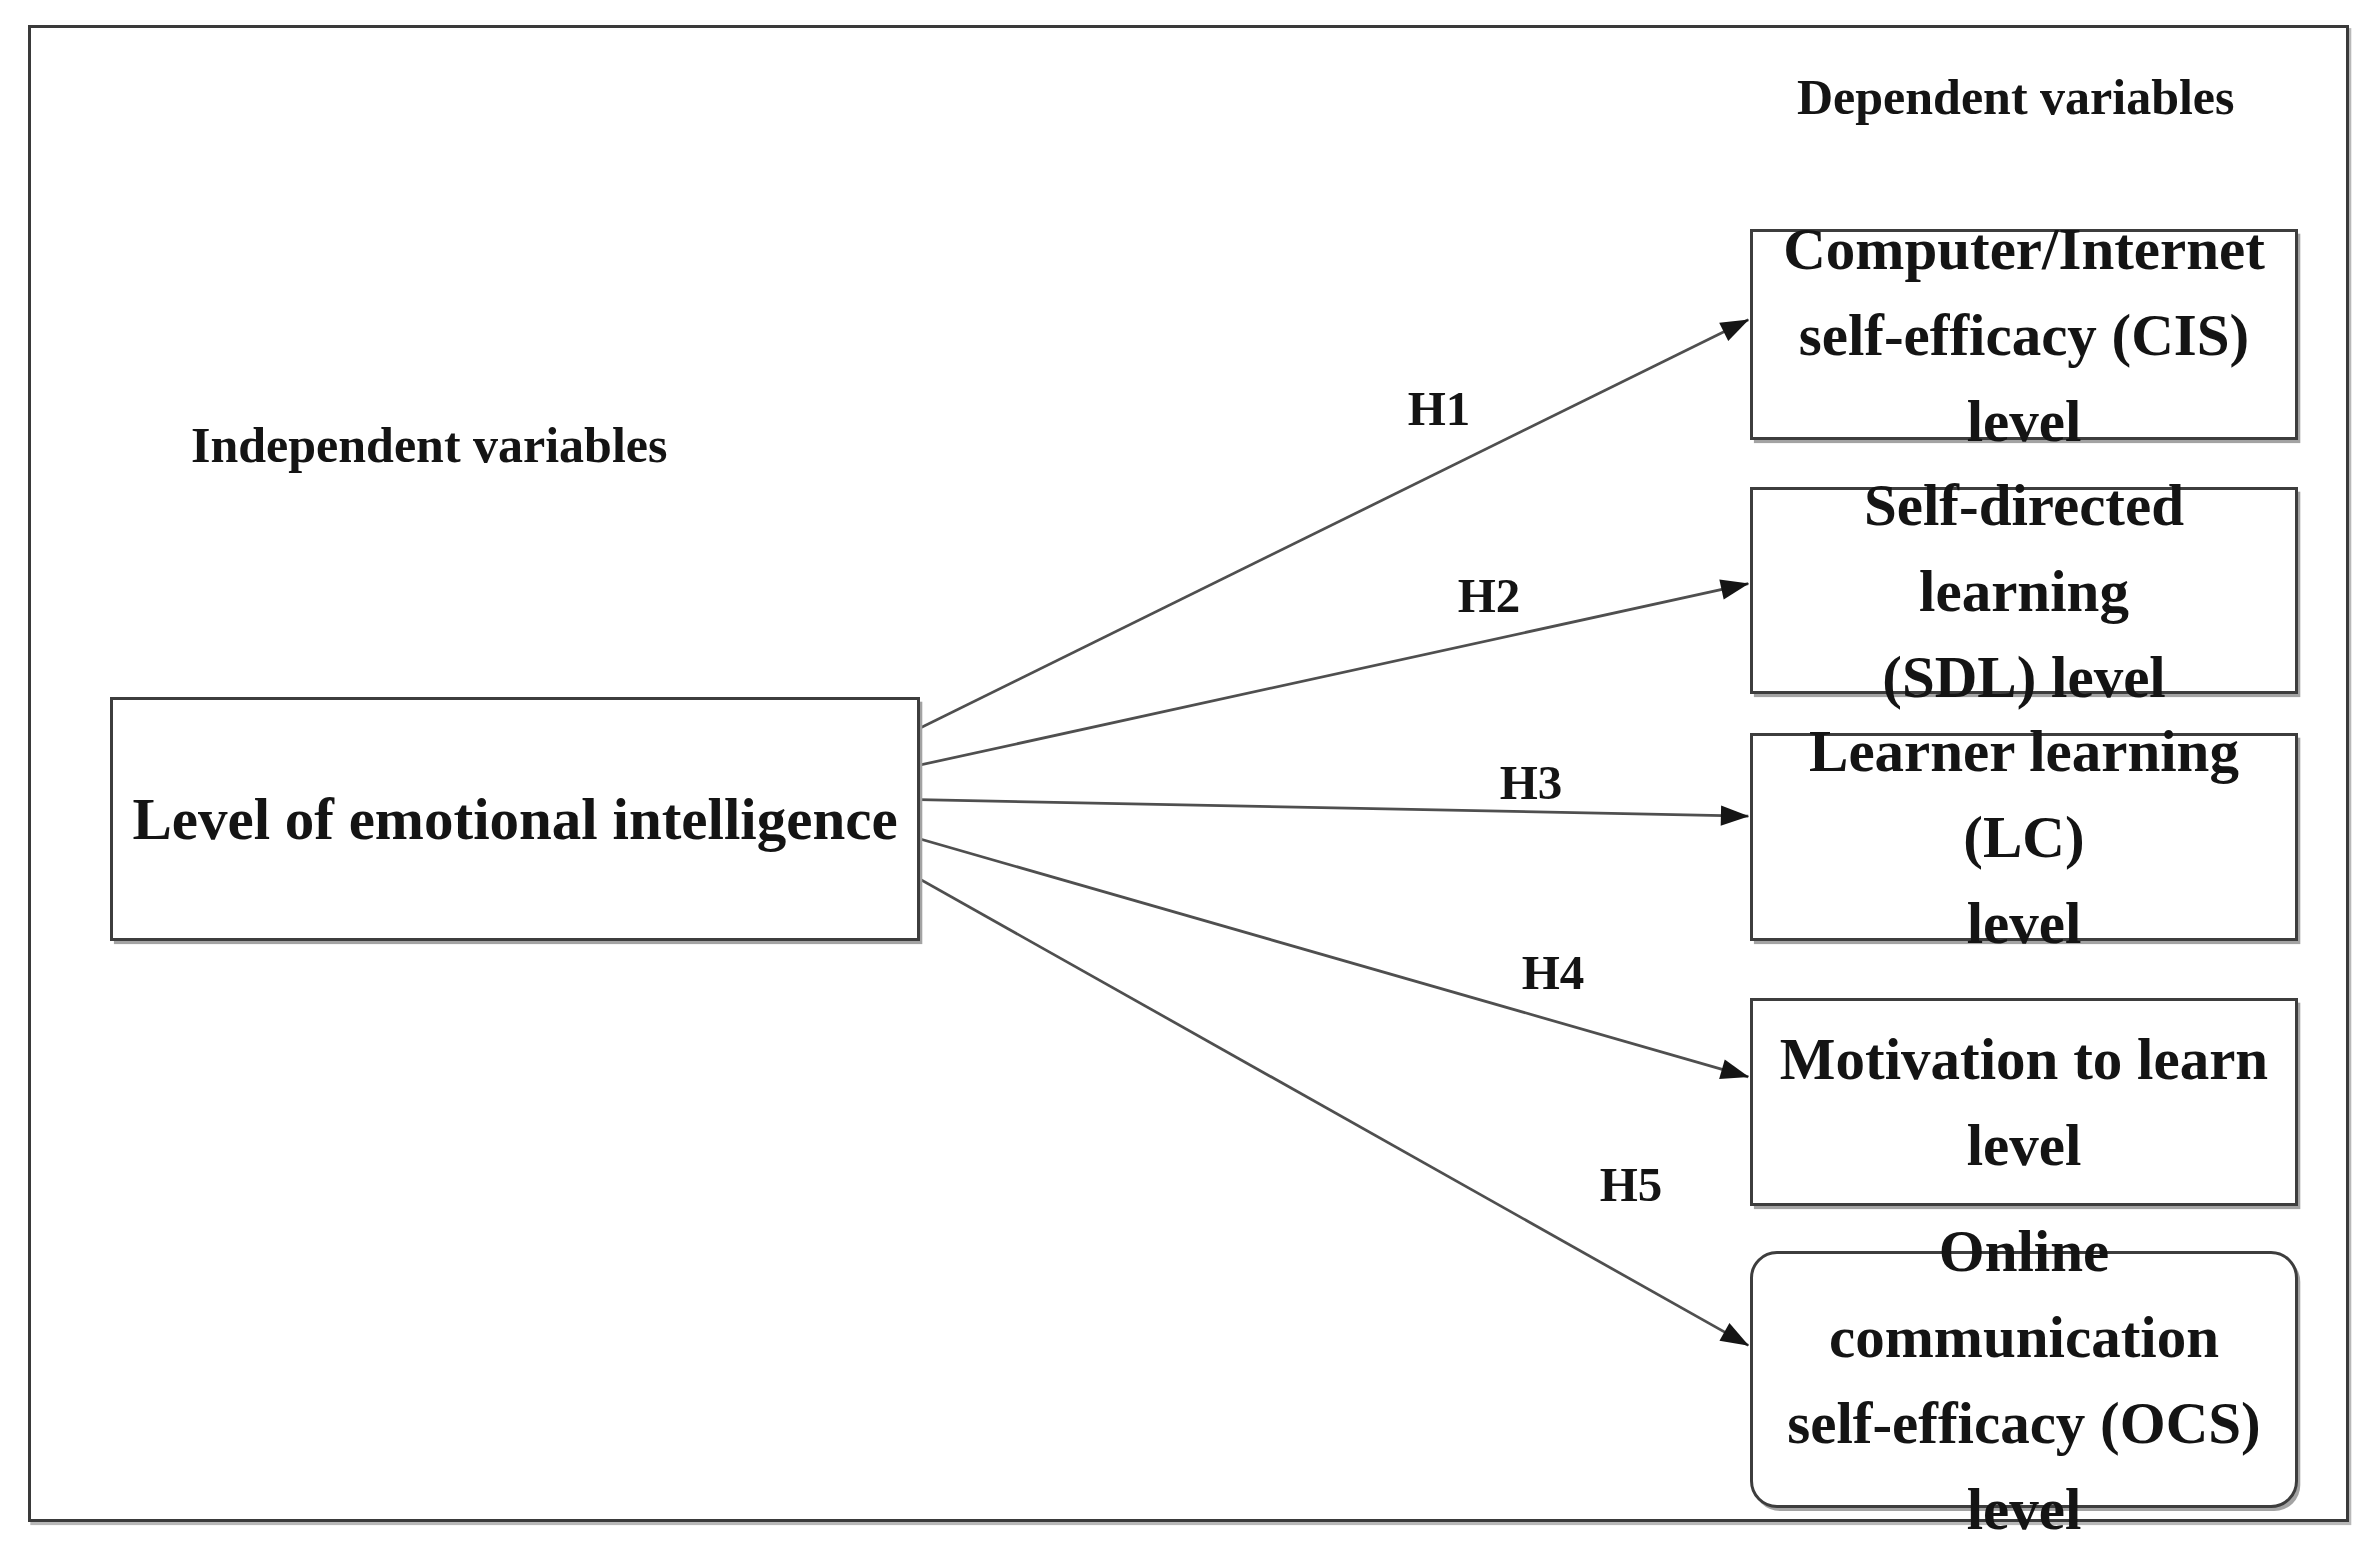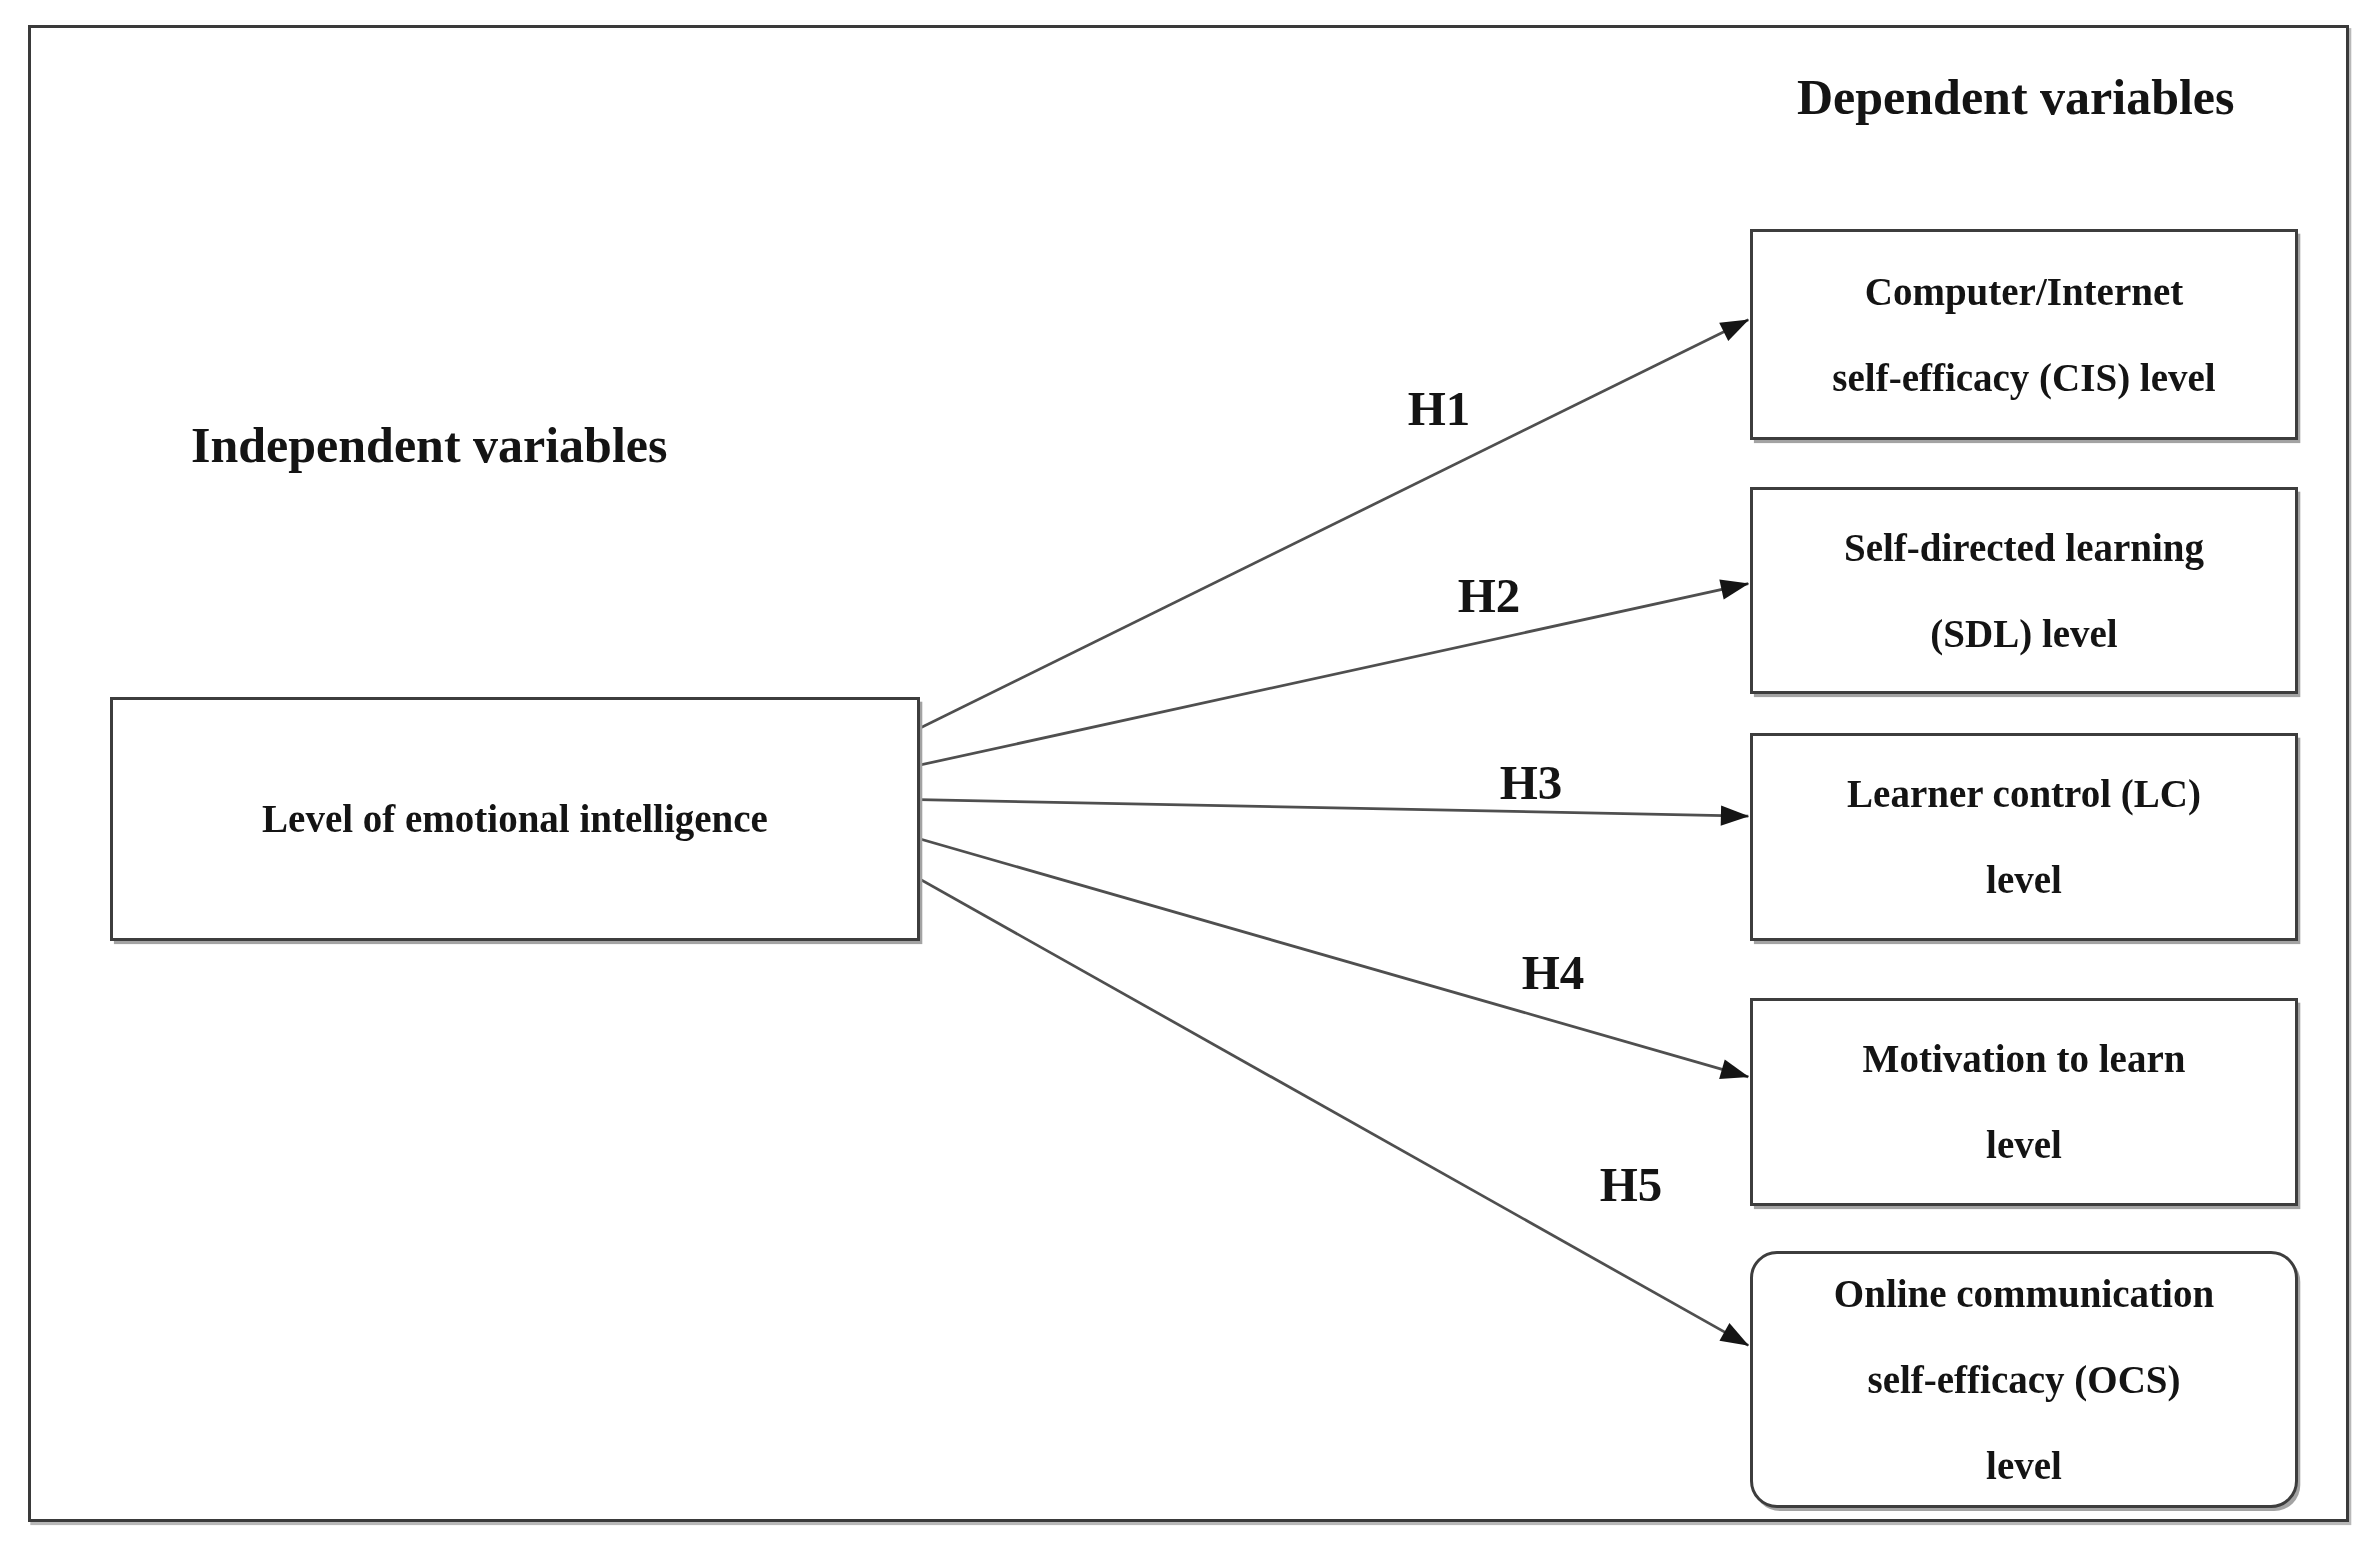--- a/index.html
+++ b/index.html
@@ -38,21 +38,21 @@
     border: 3.1px solid #3d3d3d;
     box-shadow: 3.1px 3.9px 0 -0.8px #a3a3a3;
     display: flex;
     align-items: center;
     justify-content: center;
     text-align: center;
     font-weight: bold;
   }
   .node .node-label {
     white-space: pre-line;
-    font-size: 39px;
+    font-size: 59px;
     line-height: 86px;
   }
   .node-independent { left: 110px; top: 697px; width: 810px; height: 244px; }
   .dep-box { left: 1750px; width: 548px; }
   .dep-box-0 { top: 229px;  height: 211px; }
   .dep-box-1 { top: 487px;  height: 207px; }
   .dep-box-2 { top: 733px;  height: 208px; }
   .dep-box-3 { top: 998px; height: 208px; }
   .dep-box-4 { top: 1251px; height: 257px; border-radius: 27px; }
 
@@ -112,21 +112,21 @@
     <span class="node-label">Computer/Internet
 self-efficacy (CIS) level</span>
   </div>
 
   <div class="node dep-box dep-box-1">
     <span class="node-label">Self-directed learning
 (SDL) level</span>
   </div>
 
   <div class="node dep-box dep-box-2">
-    <span class="node-label">Learner control (LC)
+    <span class="node-label">Learner learning (LC)
 level</span>
   </div>
 
   <div class="node dep-box dep-box-3">
     <span class="node-label">Motivation to learn
 level</span>
   </div>
 
   <div class="node dep-box dep-box-4">
     <span class="node-label">Online communication

